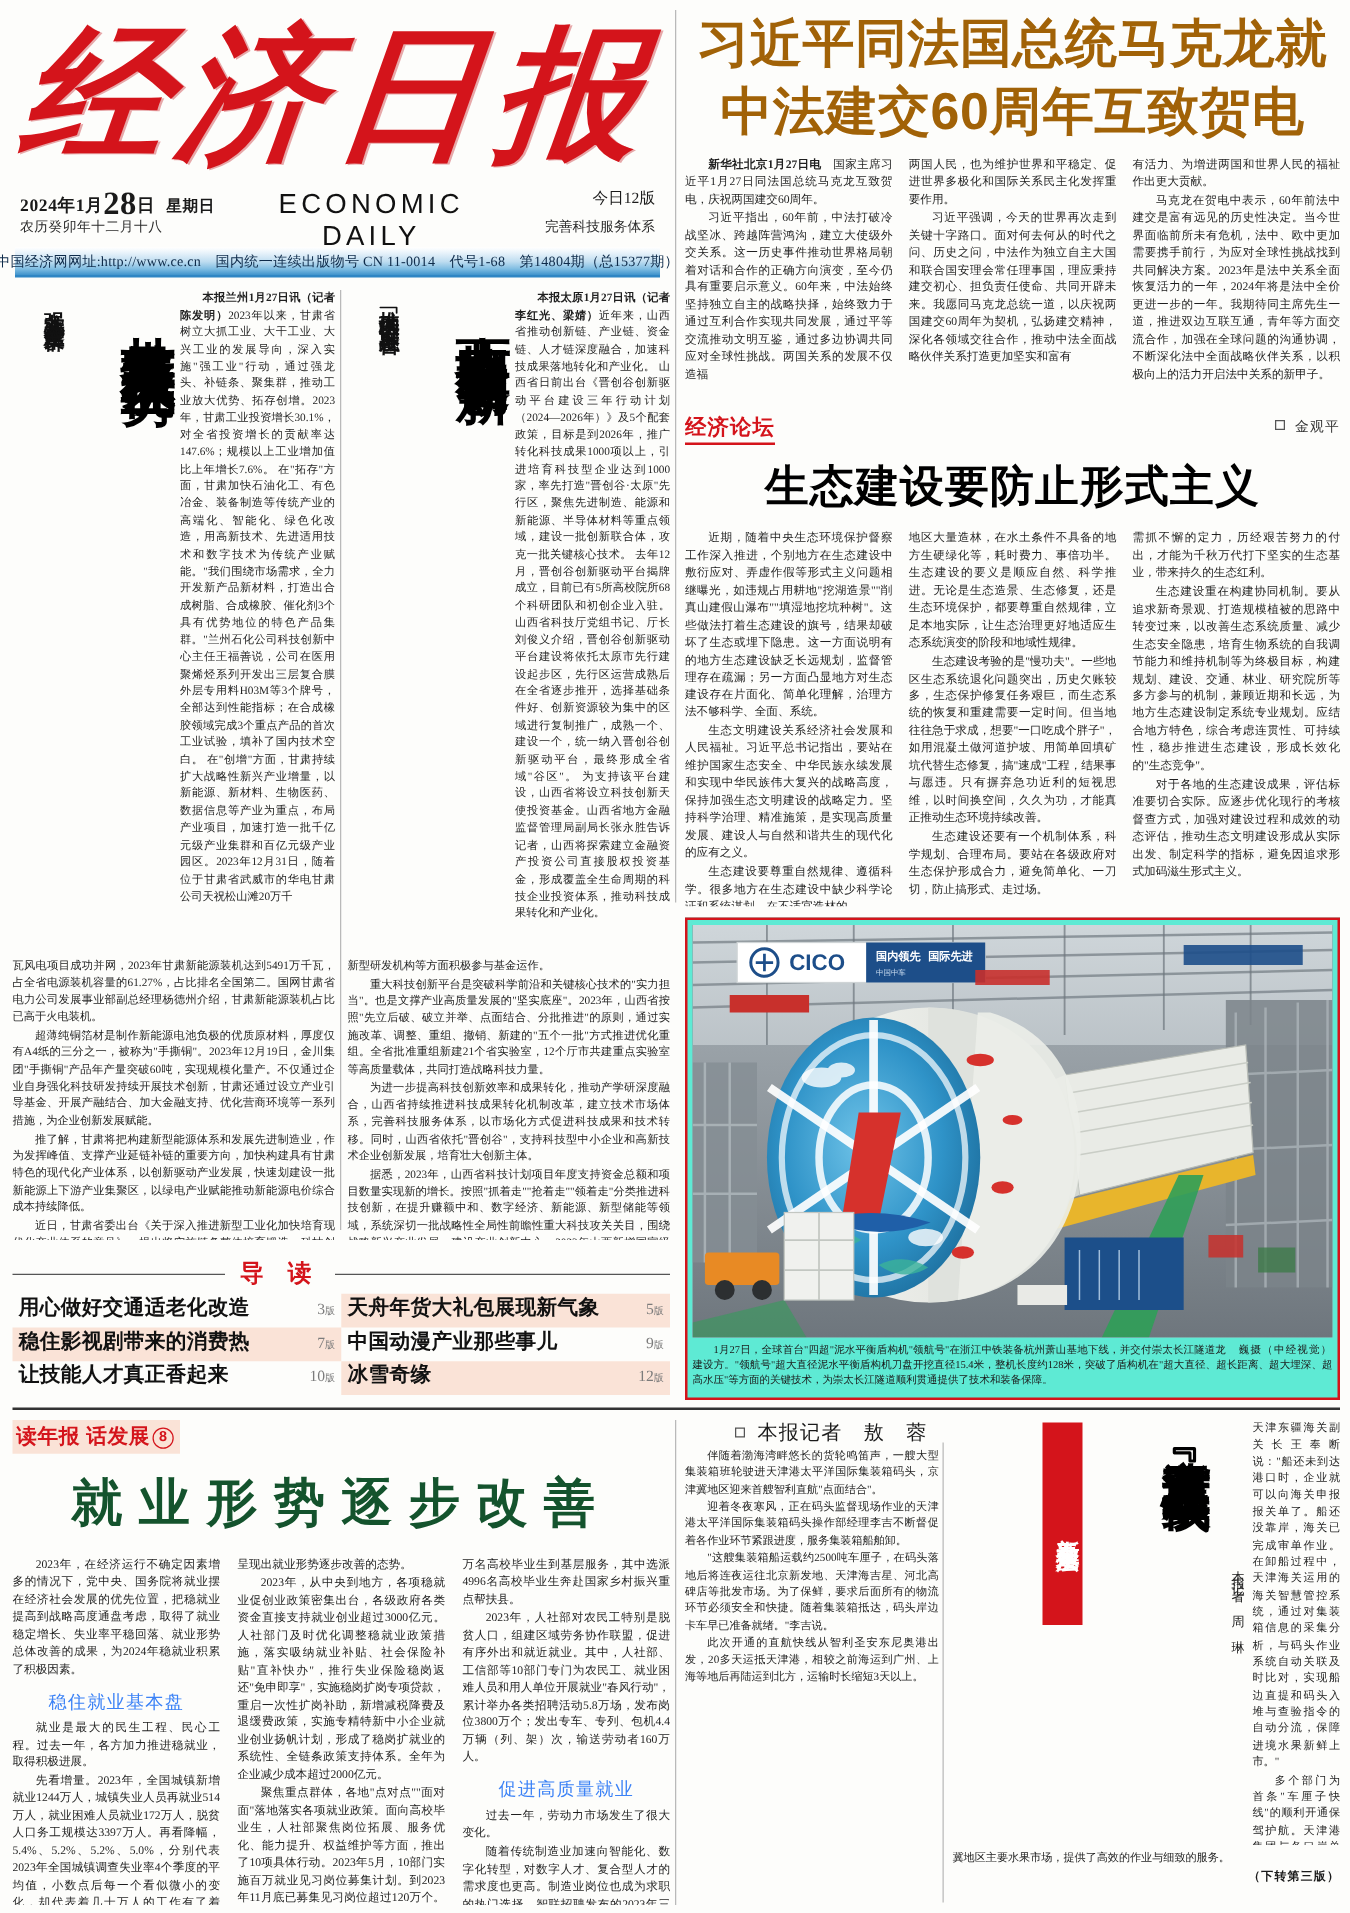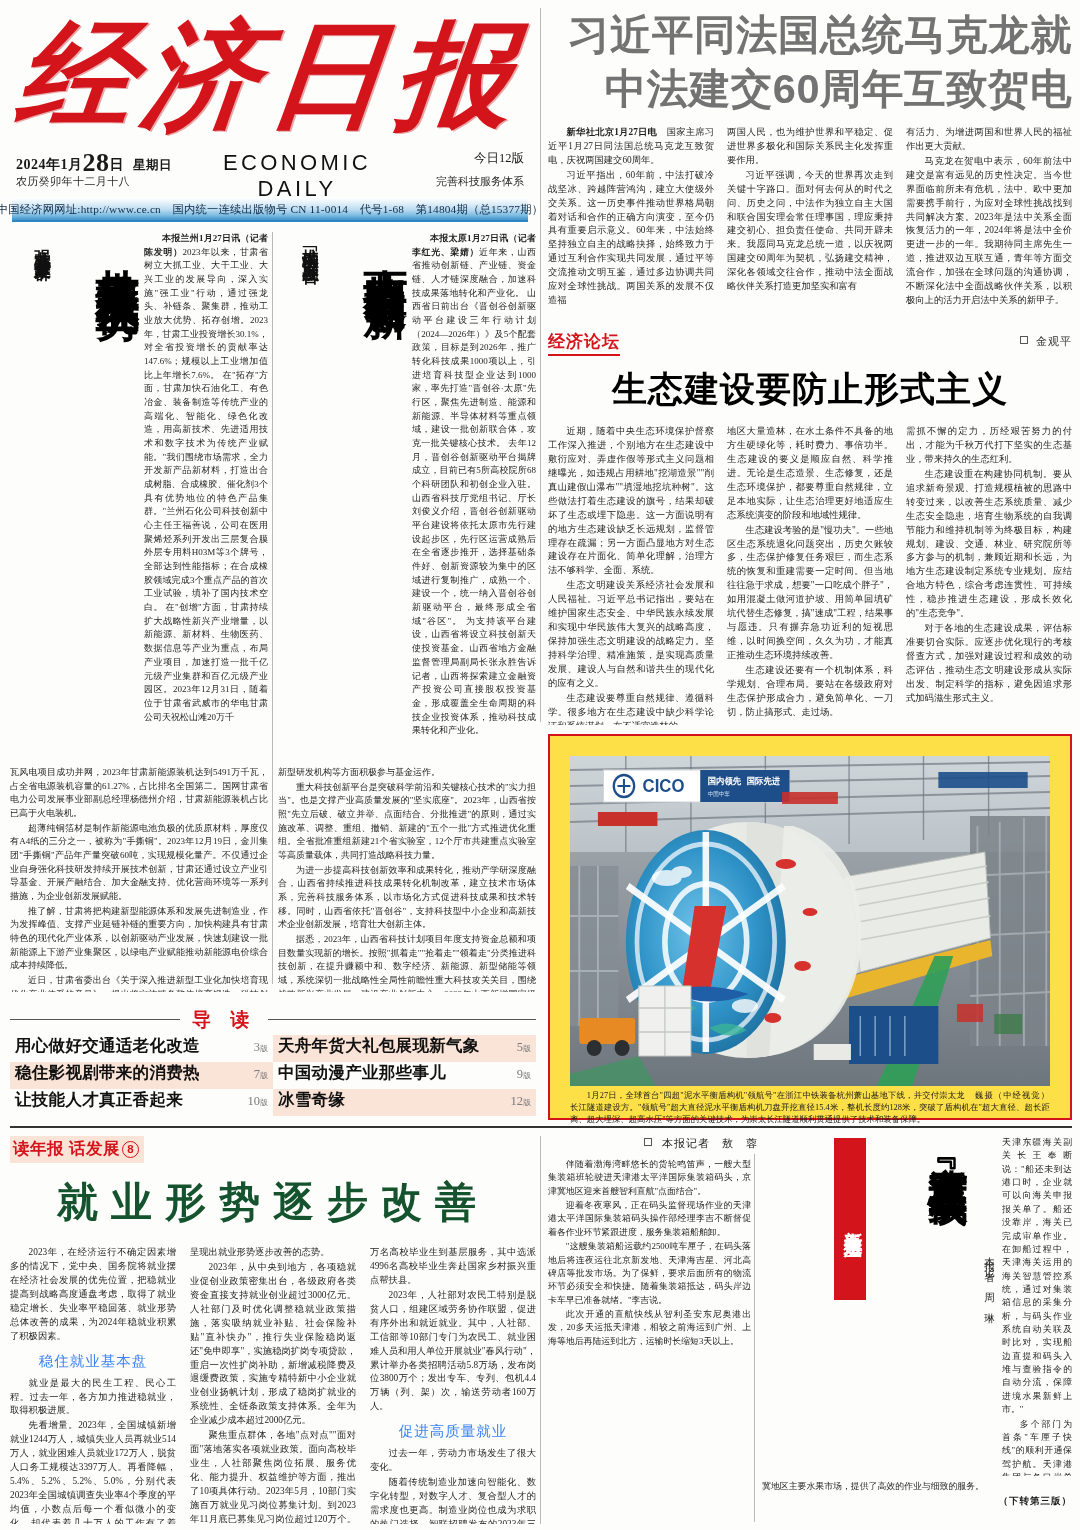--- a/index.html
+++ b/index.html
@@ -42,21 +42,21 @@
     display: flex; align-items: center; justify-content: center;
     font-size: 11.3px; color: #0e2b4a; letter-spacing: .2px; white-space: nowrap;
     border-bottom: 2px solid #2f86c4;
   }
 
   
   .lead { position: absolute; left: 548px; top: 8px; width: 524px; }
   .lead h1 {
     font-family: "Liberation Sans", sans-serif;
     font-size: 41.5px; font-weight: bold; line-height: 1.30;
-    letter-spacing: .5px; text-align: right; color: #737373;
+    letter-spacing: .5px; text-align: center; color: #a16207;
   }
   .lead-cols {
     margin-top: 10px; display: flex; gap: 13px;
   }
   .lead-cols .c { flex: 1; }
 
   
   .bt { font-size: 9.3px; line-height: 1.50; text-align: justify; color: #1f1f1f; }
   .bt p { text-indent: 2em; margin-bottom: 1px; }
   .bt p.ni { text-indent: 0; }
@@ -111,21 +111,21 @@
   .grow .gt {
     font-family: "Liberation Sans", sans-serif; font-size: 16.5px; font-weight: bold;
     color: #111; flex: 1; letter-spacing: .3px; white-space: nowrap;
   }
   .grow .gp { font-size: 12.5px; color: #7b7b7b; margin-left: 6px; }
   .grow .gp .u { font-size: 8px; }
 
   
   .photo-wrap {
     position: absolute; left: 548px; top: 734px; width: 524px; height: 386px;
-    border: 2px solid #d4141b; background: #fde047; padding: 20px;
+    border: 2px solid #d4141b; background: #5eead4; padding: 4px;
   }
   .photo { position: relative; width: 100%; height: 330px; overflow: hidden; background: #8a9299; }
   .photo svg { display: block; width: 100%; height: 100%; }
   .photo-cap { margin-top: 4px; font-size: 8.4px; line-height: 1.42; text-align: justify; }
   .photo-cap p { text-indent: 2em; }
   .photo-cred { float: right; font-size: 8.4px; letter-spacing: 1px; }
 
   
   .forum { position: absolute; left: 548px; top: 330px; width: 524px; height: 398px; }
   .forum-tag {
@@ -167,22 +167,22 @@
   .bl-cols .c { flex: 1; }
   .sub-h {
     font-family: "Liberation Sans", sans-serif; font-size: 14.5px; font-weight: normal;
     text-align: center; letter-spacing: 1px; margin: 8px 0 6px; color: #3b82f6;
   }
 
   
   .br { position: absolute; left: 548px; top: 1136px; width: 524px; height: 388px; }
   .br-inner { position: relative; width: 100%; height: 100%; }
   .br-byline {
-    position: absolute; left: 0; top: 0; width: 210px; text-align: right;
-    font-size: 11px; letter-spacing: 1px;
+    position: absolute; left: 12px; top: 0; width: 210px; text-align: center;
+    font-size: 16px; letter-spacing: 1px;
   }
   .br-byline .sq {
     display: inline-block; width: 8px; height: 8px; border: 1px solid #555;
     margin-right: 10px; vertical-align: 1px;
   }
   .br-col-a { position: absolute; left: 0; top: 22px; width: 203px; height: 364px; overflow: hidden; }
   .br-col-a .bt { font-size: 8.9px; line-height: 1.50; }
 
   .br-right { position: absolute; left: 214px; top: 0; width: 310px; height: 388px; }
   .shoulder-red {

